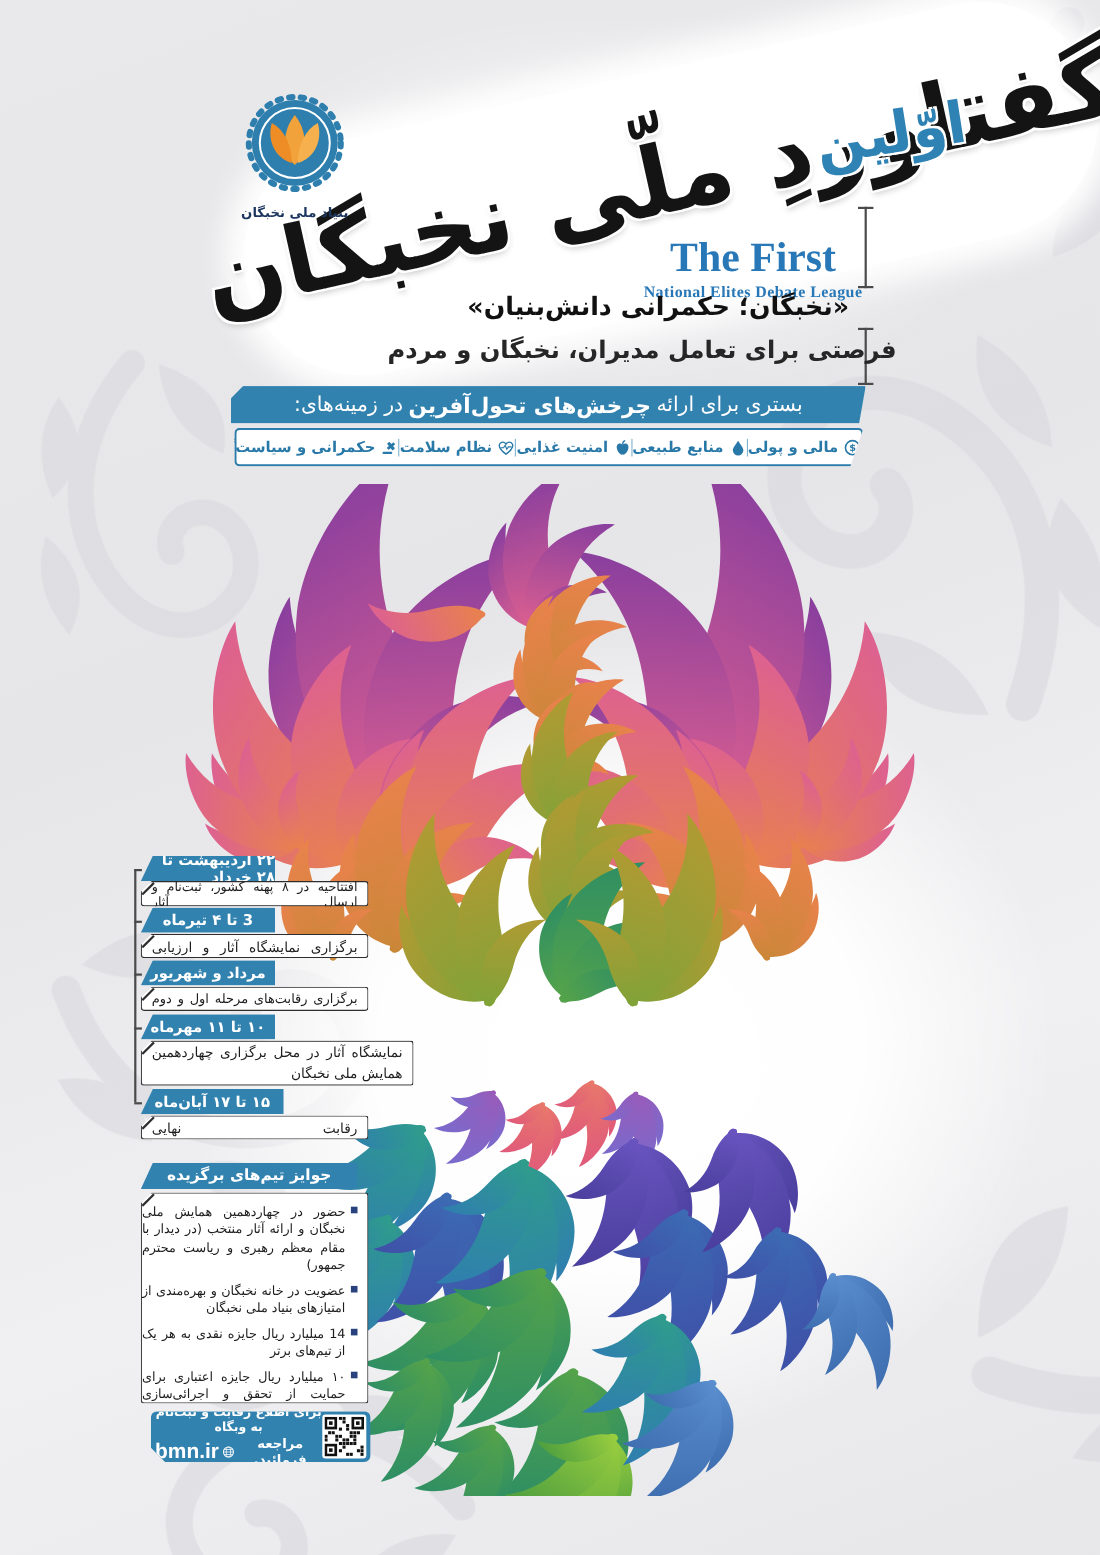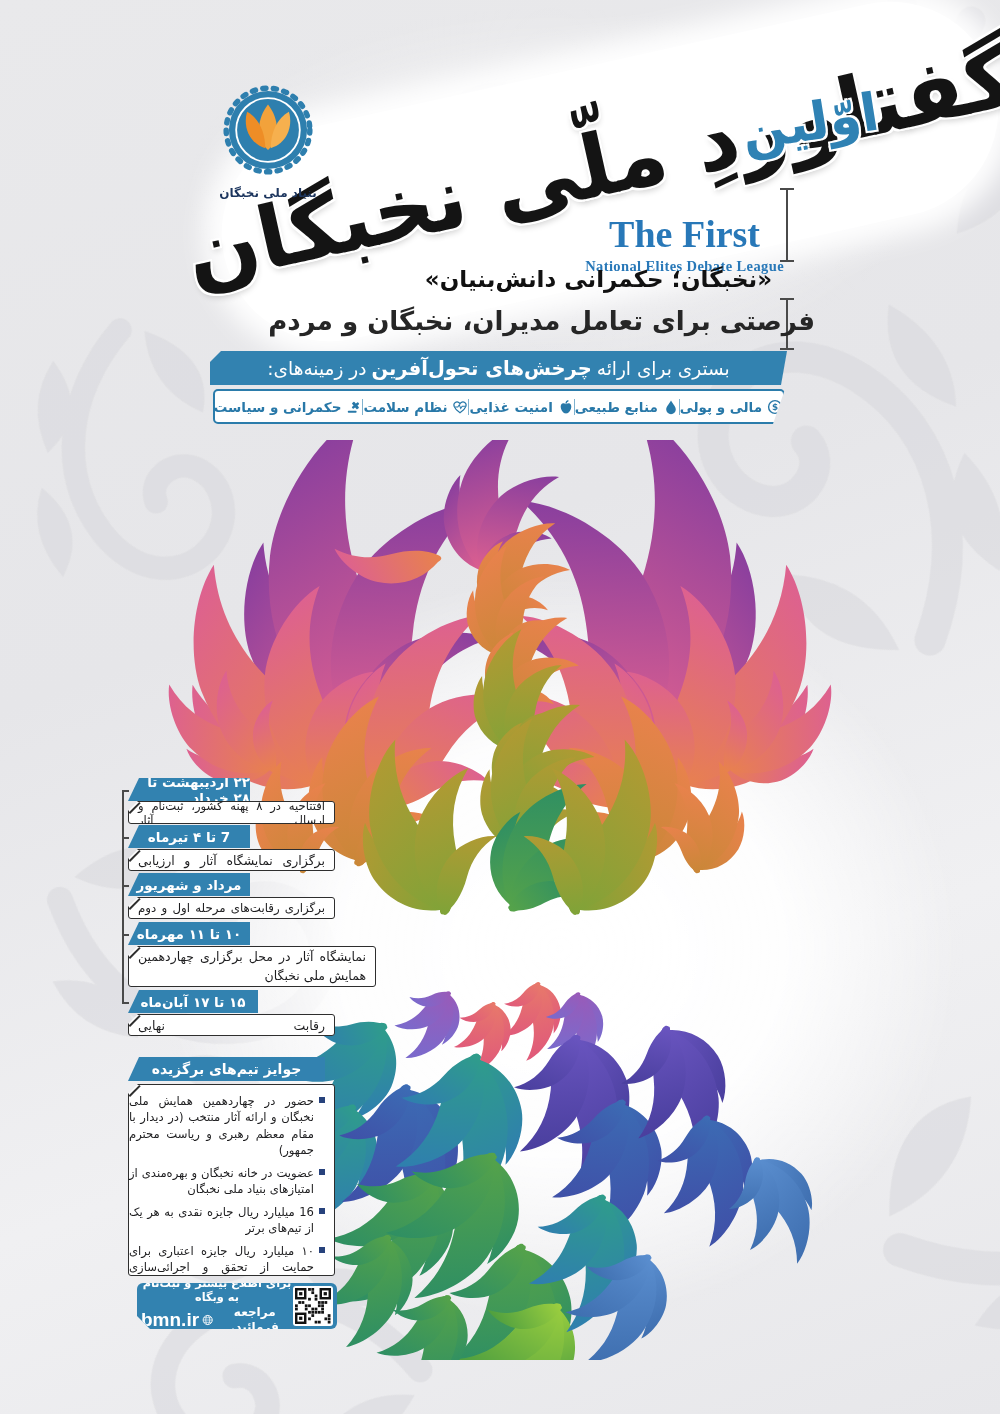--- a/index.html
+++ b/index.html
@@ -25,21 +25,21 @@
     text-shadow:0 0 2px #fff,2px 2px 0 #fff,-2px -2px 0 #fff,2px -2px 0 #fff,-2px 2px 0 #fff;}
   .ibeam{position:absolute;width:14px;z-index:5;}
   .ibeam::before{content:"";position:absolute;left:6px;top:0;bottom:0;width:2px;background:#4a4a4a;}
   .ibeam::after{content:"";position:absolute;left:0;right:0;top:0;height:2px;background:#4a4a4a;box-shadow:0 var(--h) 0 #4a4a4a;}
   .first-en{position:absolute;right:216px;top:194px;text-align:center;z-index:5;font-family:"Liberation Serif","DejaVu Serif",serif;margin-top:20px;}
   .first-en .t1{font-size:38px;font-weight:bold;color:#2878b8;line-height:1.1;}
   .first-en .t2{font-size:14.5px;font-weight:bold;color:#2878b8;letter-spacing:.4px;margin-top:2px;}
   .quote{position:absolute;right:228px;top:266px;width:560px;direction:rtl;
     font-size:23px;font-weight:bold;color:#111;z-index:5;}
   .subtitle{position:absolute;right:185px;top:306px;width:640px;direction:rtl;text-align:right;
-    font-size:26px;font-weight:bold;color:#262626;z-index:5;}
+    font-size:22px;font-weight:bold;color:#262626;z-index:5;}
   
   .banner{position:absolute;left:210px;top:351px;width:577px;height:34px;background:#3282b0;z-index:5;
     clip-path:polygon(11px 0,100% 0,calc(100% - 6px) 100%,0 100%,0 11px);
     display:flex;align-items:center;justify-content:center;direction:rtl;color:#fff;font-size:18.5px;}
   .banner b{font-size:19.5px;margin:0 5px;}
   .topics{position:absolute;left:213px;top:389px;width:568px;height:31px;background:#fff;z-index:5;
     border:2px solid #2b7cab;border-radius:5px;clip-path:polygon(0 0,100% 0,calc(100% - 12px) 100%,0 100%);
     display:flex;direction:rtl;align-items:center;justify-content:space-evenly;color:#2878a8;font-size:13.5px;font-weight:bold;}
   .topic{display:flex;align-items:center;gap:5px;white-space:nowrap;}
   .topic svg{width:16px;height:16px;}
@@ -298,21 +298,21 @@
   <div class="stub" style="top:885px;"></div>
   <div class="stub" style="top:934px;"></div>
   <div class="stub" style="top:1002px;"></div>
 
   <div class="chip" style="left:128px;top:778px;width:122px;height:23px;">۲۲ اردیبهشت تا ۲۸ خرداد</div>
   <div class="bodybox" style="left:128px;top:801px;width:207px;height:23px;font-size:11.6px;">
       <i class="chamf"></i>
       <span class="just">افتتاحیه در ۸ پهنه کشور، ثبت‌نام و ارسال آثار</span>
     </div>
 
-  <div class="chip" style="left:128px;top:825px;width:122px;height:23px;">7 تا ۴ تیرماه</div>
+  <div class="chip" style="left:128px;top:825px;width:122px;height:23px;">3 تا ۴ تیرماه</div>
   <div class="bodybox" style="left:128px;top:849px;width:207px;height:22px;">
       <i class="chamf"></i>
       <span class="just">برگزاری نمایشگاه آثار و ارزیابی</span>
     </div>
 
   <div class="chip" style="left:128px;top:873px;width:122px;height:23px;">مرداد و شهریور</div>
   <div class="bodybox" style="left:128px;top:897px;width:207px;height:22px;font-size:11.8px;">
       <i class="chamf"></i>
       <span class="just">برگزاری رقابت‌های مرحله اول و دوم</span>
     </div>
@@ -335,21 +335,21 @@
     <div class="bullet">
         <span class="sq"></span>
         <span class="tx">حضور در چهاردهمین همایش ملی نخبگان و ارائه آثار منتخب (در دیدار با مقام معظم رهبری و ریاست محترم جمهور)</span>
       </div>
     <div class="bullet">
         <span class="sq"></span>
         <span class="tx">عضویت در خانه نخبگان و بهره‌مندی از امتیازهای بنیاد ملی نخبگان</span>
       </div>
     <div class="bullet">
         <span class="sq"></span>
-        <span class="tx">16 میلیارد ریال جایزه نقدی به هر یک از تیم‌های برتر</span>
+        <span class="tx">14 میلیارد ریال جایزه نقدی به هر یک از تیم‌های برتر</span>
       </div>
     <div class="bullet">
         <span class="sq"></span>
         <span class="tx">۱۰ میلیارد ریال جایزه اعتباری برای حمایت از تحقق و اجرائی‌سازی طرح‌های برتر</span>
       </div>
     <div class="pfoot">و تنوعی از جوایز در هر مرحله از رقابت</div>
   </div>
 
   <div class="fbar">
     <div class="fqr">
@@ -396,21 +396,21 @@
             <rect x="1.5" y="31.5" width="11" height="11"></rect>
           </g>
         <g fill="#111">
             <rect x="5" y="5" width="4" height="4"></rect>
             <rect x="35" y="5" width="4" height="4"></rect>
             <rect x="5" y="35" width="4" height="4"></rect>
           </g>
       </svg>
     </div>
     <div class="ftxt">
-      <div class="l1">برای اطلاع بیشتر و ثبت‌نام به وبگاه</div>
+      <div class="l1">برای اطلاع رقابت و ثبت‌نام به وبگاه</div>
       <div class="l2">
         <span>مراجعه فرمائید.</span>
         <svg width="14" height="14" viewBox="0 0 20 20">
           <circle cx="10" cy="10" r="8" fill="none" stroke="#fff" stroke-width="1.6"></circle>
           <ellipse cx="10" cy="10" rx="3.5" ry="8" fill="none" stroke="#fff" stroke-width="1.2"></ellipse>
           <path d="M2 10 h16 M3.5 6 h13 M3.5 14 h13" stroke="#fff" stroke-width="1.2" fill="none"></path>
         </svg>
         <span class="site">bmn.ir</span>
       </div>
     </div>

